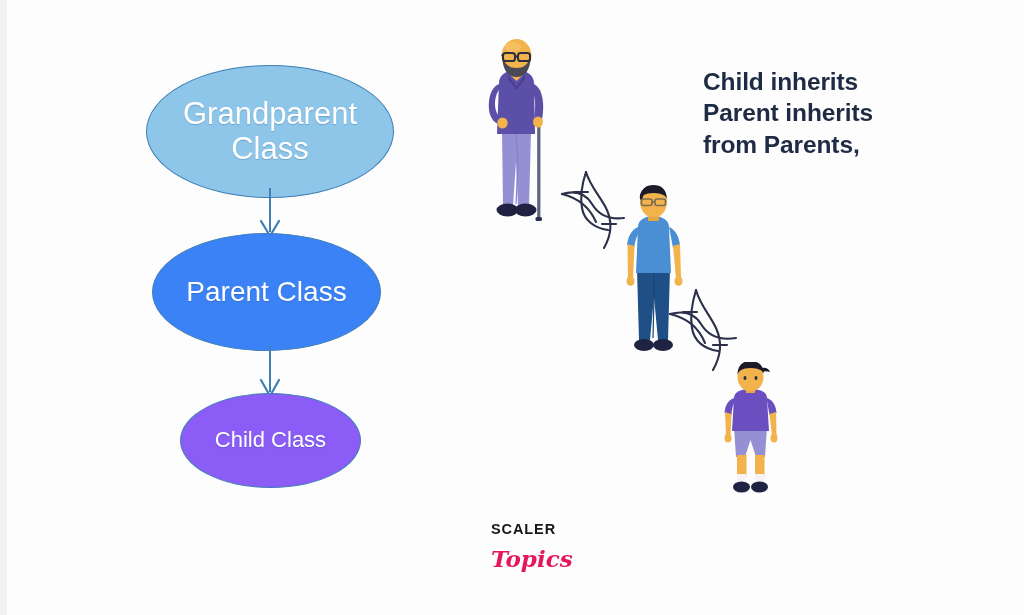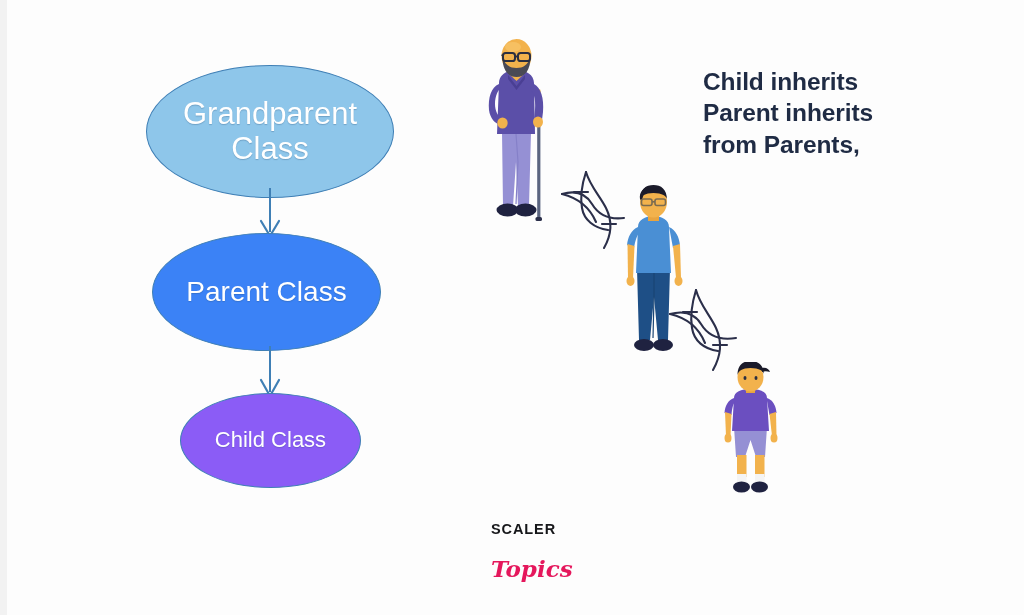--- a/index.html
+++ b/index.html
@@ -112,21 +112,21 @@
   #logo-scaler {
     display: block;
     font-size: 14.5px;
     font-weight: bold;
     letter-spacing: 0.9px;
     color: #16171a;
     line-height: 1;
   }
   #logo-topics {
     display: block;
-    margin-top: 20px;
+    margin-top: 10px;
     font-size: 23px;
     font-style: italic;
     font-weight: bold;
     color: #e5175c;
     line-height: 1.05;
     font-family: "DejaVu Serif", serif;
   }
 </style>
 </head>
 <body>

